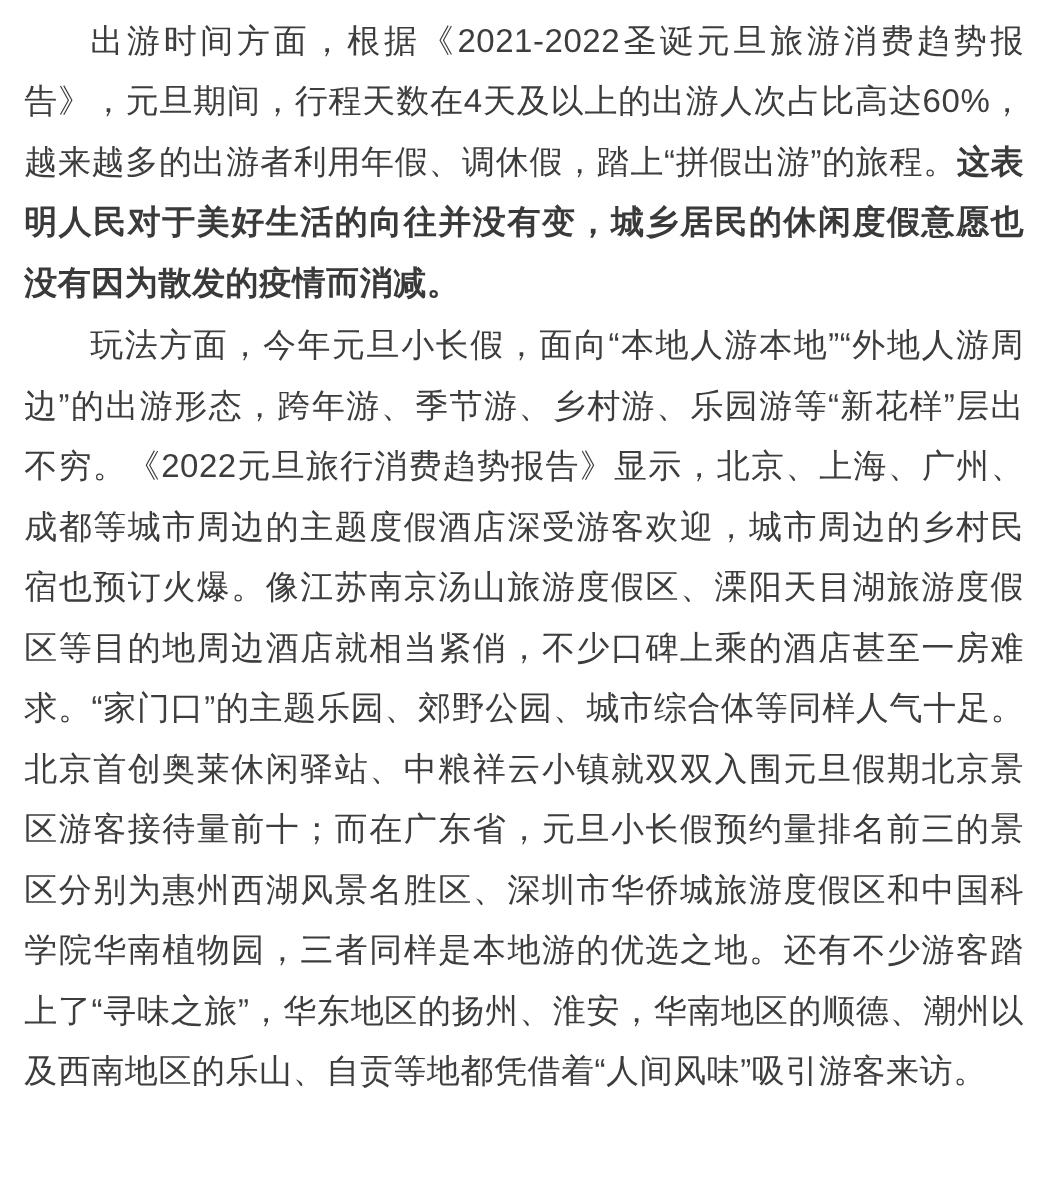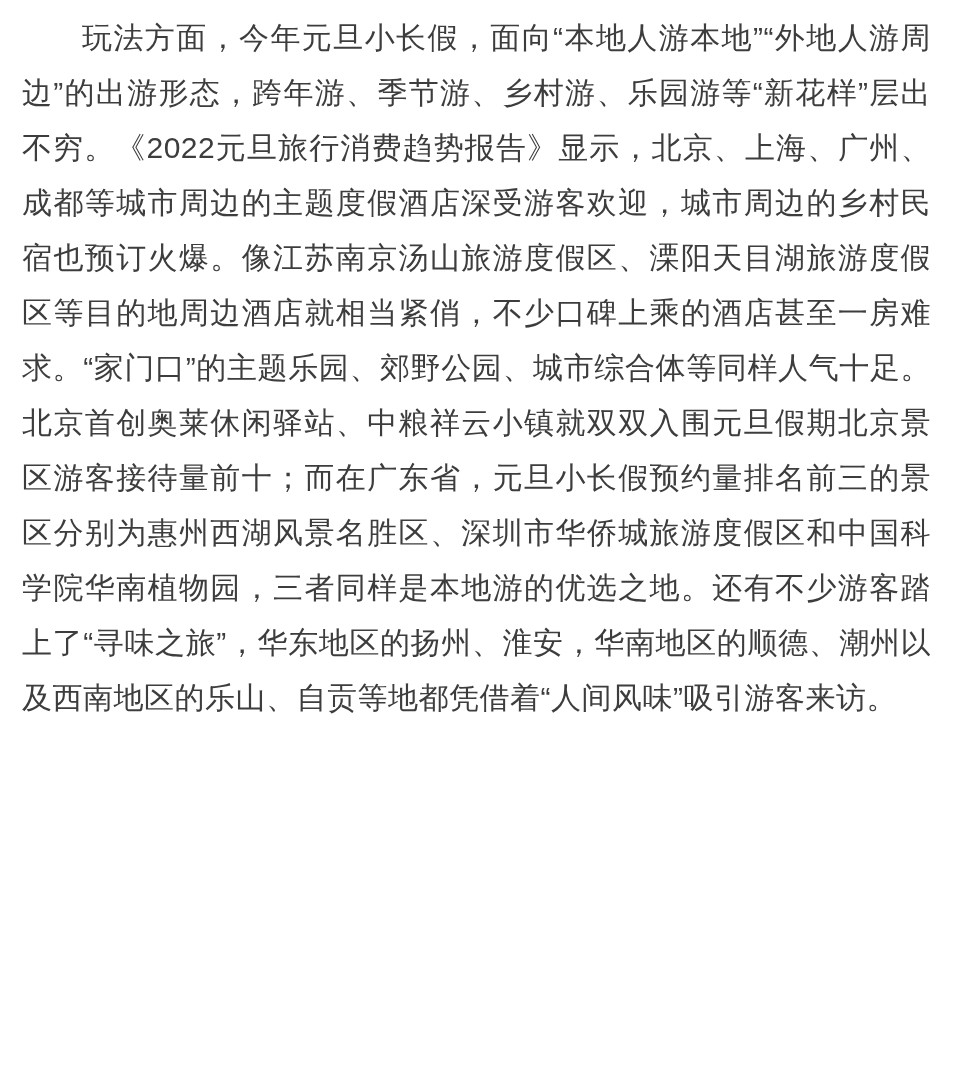--- a/index.html
+++ b/index.html
@@ -39,17 +39,18 @@
     font-weight: bold;
     color: #3a3a3a;
   }
 </style>
 </head>
 <body>
 
 <div class="page">
   <div class="article">
 
+    <p class="para first"><span>出游时间方面，根据《2021-2022圣诞元旦旅游消费趋势报告》，元旦期间，行程天数在4天及以上的出游人次占比高达60%，越来越多的出游者利用年假、调休假，踏上“拼假出游”的旅程。</span><span class="bold">这表明人民对于美好生活的向往并没有变，城乡居民的休闲度假意愿也没有因为散发的疫情而消减。</span></p>
 
     <p class="para"><span>玩法方面，今年元旦小长假，面向“本地人游本地”“外地人游周边”的出游形态，跨年游、季节游、乡村游、乐园游等“新花样”层出不穷。《2022元旦旅行消费趋势报告》显示，北京、上海、广州、成都等城市周边的主题度假酒店深受游客欢迎，城市周边的乡村民宿也预订火爆。像江苏南京汤山旅游度假区、溧阳天目湖旅游度假区等目的地周边酒店就相当紧俏，不少口碑上乘的酒店甚至一房难求。“家门口”的主题乐园、郊野公园、城市综合体等同样人气十足。北京首创奥莱休闲驿站、中粮祥云小镇就双双入围元旦假期北京景区游客接待量前十；而在广东省，元旦小长假预约量排名前三的景区分别为惠州西湖风景名胜区、深圳市华侨城旅游度假区和中国科学院华南植物园，三者同样是本地游的优选之地。还有不少游客踏上了“寻味之旅”，华东地区的扬州、淮安，华南地区的顺德、潮州以及西南地区的乐山、自贡等地都凭借着“人间风味”吸引游客来访。</span></p>
 
   </div>
 </div>
 
 </body></html>

